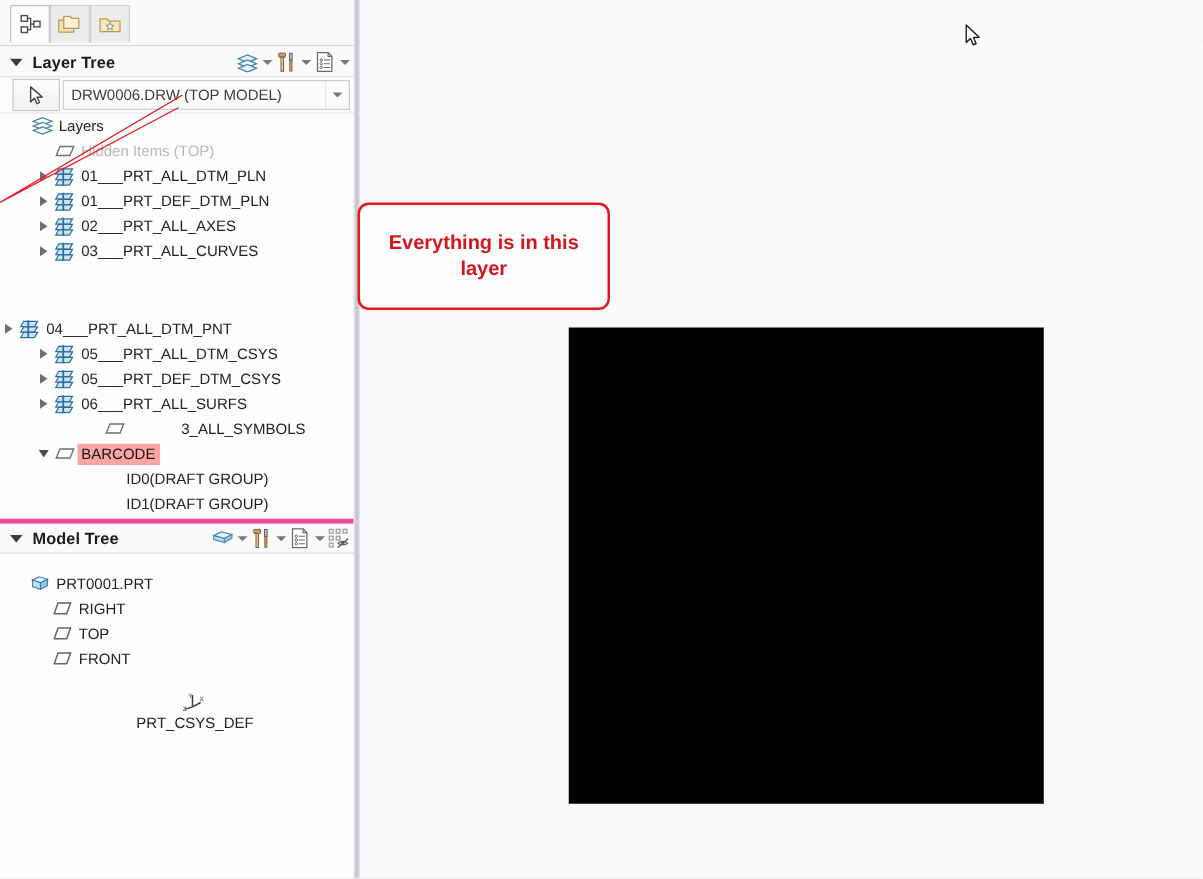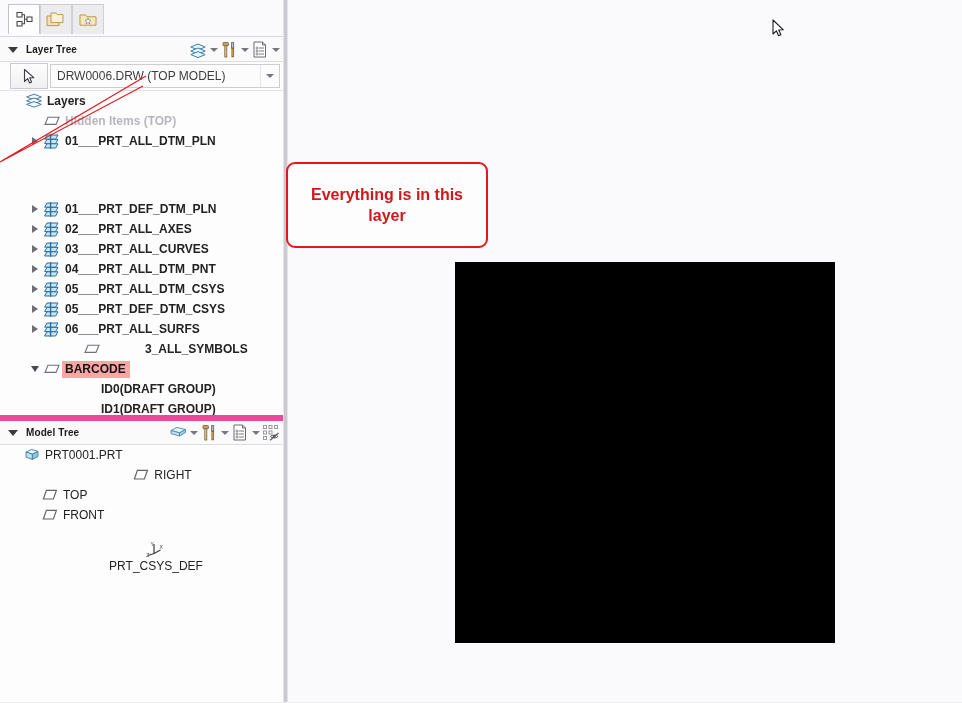--- a/index.html
+++ b/index.html
@@ -96,21 +96,21 @@
   .panel-caret {
     margin-left: 8px;
     width: 0; height: 0;
     border-left: 5px solid transparent;
     border-right: 5px solid transparent;
     border-top: 6px solid #3a3a3a;
   }
   .panel-title {
     margin-left: 8px;
     font-weight: bold;
-    font-size: 10px;
+    font-size: 13px;
     color: #1a1a1a;
     letter-spacing: 0.1px;
   }
   .hdr-tools {
     position: absolute;
     right: 2px;
     top: 0;
     height: 23px;
     display: flex;
     align-items: center;
@@ -170,22 +170,22 @@
     display: flex; align-items: center; justify-content: center;
     border-left: 1px solid #e6e6ea;
   }
 
   
   .tree-body {
     position: relative;
     background: #fdfdfe;
     overflow: hidden;
   }
-  #layer-tree-body { height: 324px; border-bottom: 6px solid #ec4899; font-weight: bold; }
-  #model-tree-body { height: 247px; }
+  #layer-tree-body { height: 324px; border-bottom: 4px solid #ec4899; }
+  #model-tree-body { height: 247px; margin-top: 14px; }
 
   .tree-row {
     position: relative;
     height: 20px;
     display: flex;
     align-items: center;
     white-space: nowrap;
   }
   .tw-expander {
     width: 14px; height: 20px;
@@ -426,21 +426,21 @@
         <span class="tw-icon">
           <svg width="18" height="16" viewBox="0 0 18 16">
             <path d="M4 2 L15 2 L12.6 6.2 L1.6 6.2z" fill="#c9e5f6" stroke="#2d6f9a" stroke-width="1"></path>
             <path d="M4 6.4 L15 6.4 L12.6 10.6 L1.6 10.6z" fill="#c9e5f6" stroke="#2d6f9a" stroke-width="1"></path>
             <path d="M4 10.8 L15 10.8 L12.6 15 L1.6 15z" fill="#c9e5f6" stroke="#2d6f9a" stroke-width="1"></path>
             <line x1="7.6" y1="1.2" x2="7.6" y2="15.6" stroke="#2d6f9a" stroke-width="1.4"></line>
           </svg>
         </span>
         <span class="tw-label">01___PRT_ALL_DTM_PLN</span>
       </div>
-      <div class="tree-row" style="padding-left: 28px; margin-top: 48px;">
+      <div class="tree-row" style="padding-left: 28px;">
         <span class="tw-expander">
           <i class="tri-right"></i>
         </span>
         <span class="tw-icon">
           <svg width="18" height="16" viewBox="0 0 18 16">
             <path d="M4 2 L15 2 L12.6 6.2 L1.6 6.2z" fill="#c9e5f6" stroke="#2d6f9a" stroke-width="1"></path>
             <path d="M4 6.4 L15 6.4 L12.6 10.6 L1.6 10.6z" fill="#c9e5f6" stroke="#2d6f9a" stroke-width="1"></path>
             <path d="M4 10.8 L15 10.8 L12.6 15 L1.6 15z" fill="#c9e5f6" stroke="#2d6f9a" stroke-width="1"></path>
             <line x1="7.6" y1="1.2" x2="7.6" y2="15.6" stroke="#2d6f9a" stroke-width="1.4"></line>
           </svg>
@@ -468,21 +468,21 @@
         <span class="tw-icon">
           <svg width="18" height="16" viewBox="0 0 18 16">
             <path d="M4 2 L15 2 L12.6 6.2 L1.6 6.2z" fill="#c9e5f6" stroke="#2d6f9a" stroke-width="1"></path>
             <path d="M4 6.4 L15 6.4 L12.6 10.6 L1.6 10.6z" fill="#c9e5f6" stroke="#2d6f9a" stroke-width="1"></path>
             <path d="M4 10.8 L15 10.8 L12.6 15 L1.6 15z" fill="#c9e5f6" stroke="#2d6f9a" stroke-width="1"></path>
             <line x1="7.6" y1="1.2" x2="7.6" y2="15.6" stroke="#2d6f9a" stroke-width="1.4"></line>
           </svg>
         </span>
         <span class="tw-label">03___PRT_ALL_CURVES</span>
       </div>
-      <div class="tree-row" style="padding-left: 28px;">
+      <div class="tree-row" style=" margin-top: 42px;">
         <span class="tw-expander">
           <i class="tri-right"></i>
         </span>
         <span class="tw-icon">
           <svg width="18" height="16" viewBox="0 0 18 16">
             <path d="M4 2 L15 2 L12.6 6.2 L1.6 6.2z" fill="#c9e5f6" stroke="#2d6f9a" stroke-width="1"></path>
             <path d="M4 6.4 L15 6.4 L12.6 10.6 L1.6 10.6z" fill="#c9e5f6" stroke="#2d6f9a" stroke-width="1"></path>
             <path d="M4 10.8 L15 10.8 L12.6 15 L1.6 15z" fill="#c9e5f6" stroke="#2d6f9a" stroke-width="1"></path>
             <line x1="7.6" y1="1.2" x2="7.6" y2="15.6" stroke="#2d6f9a" stroke-width="1.4"></line>
           </svg>
@@ -624,21 +624,21 @@
         <span class="tw-expander"></span>
         <span class="tw-icon">
           <svg width="18" height="16" viewBox="0 0 18 16">
             <path d="M3 5 L8.5 2.4 L15 4.4 L9.4 7.2z" fill="#e8f4fb" stroke="#3e7da6" stroke-width="0.9"></path>
             <path d="M3 5 L9.4 7.2 L9.4 12.4 L3 10.2z" fill="#bfe0f2" stroke="#3e7da6" stroke-width="0.9"></path>
             <path d="M9.4 7.2 L15 4.4 L15 9.6 L9.4 12.4z" fill="#8cc6e6" stroke="#3e7da6" stroke-width="0.9"></path>
           </svg>
         </span>
         <span class="tw-label">PRT0001.PRT</span>
       </div>
-      <div class="tree-row" style="padding-left: 26px; justify-content: center;">
+      <div class="tree-row" style="padding-left: 26px;">
         <span class="tw-expander"></span>
         <span class="tw-icon">
           <svg width="18" height="16" viewBox="0 0 18 16">
             <path d="M5.4 3.4 L15.4 3.4 L12.4 12 L2.4 12z" fill="#ffffff" stroke="#63636d" stroke-width="1.2"></path>
           </svg>
         </span>
         <span class="tw-label">RIGHT</span>
       </div>
       <div class="tree-row" style="padding-left: 26px;">
         <span class="tw-expander"></span>

